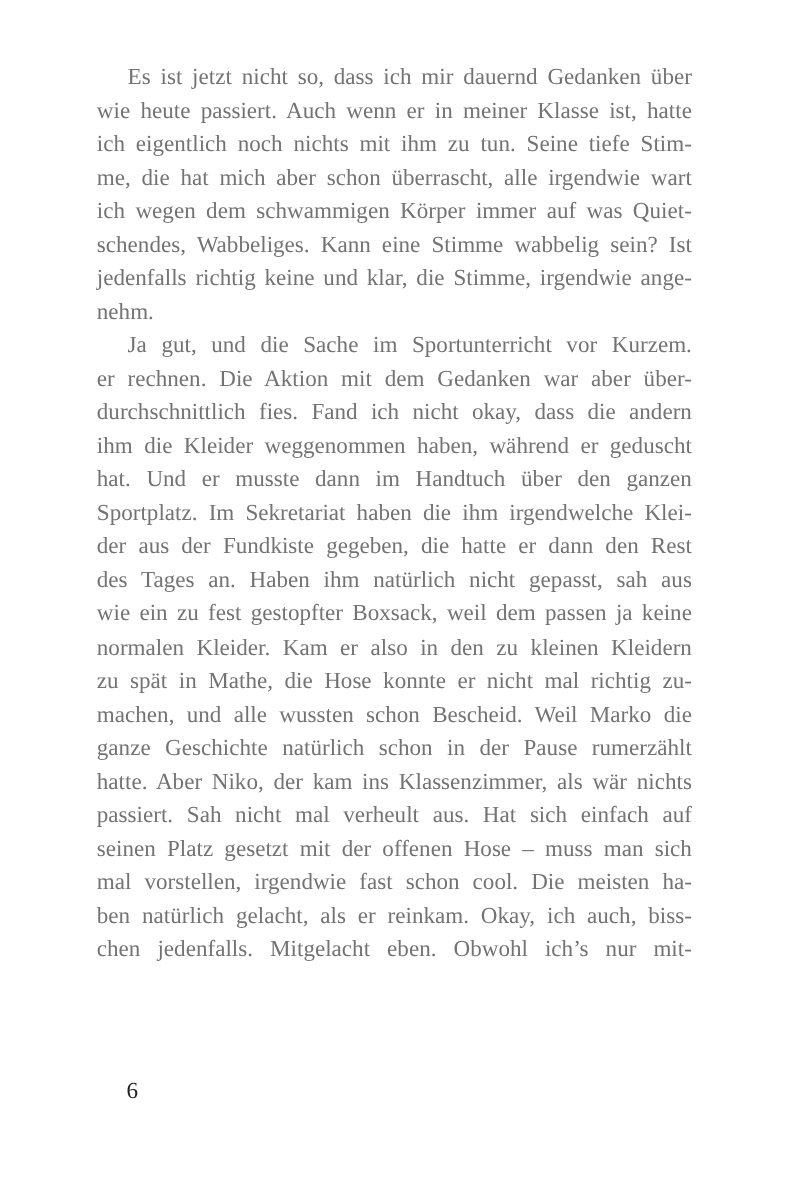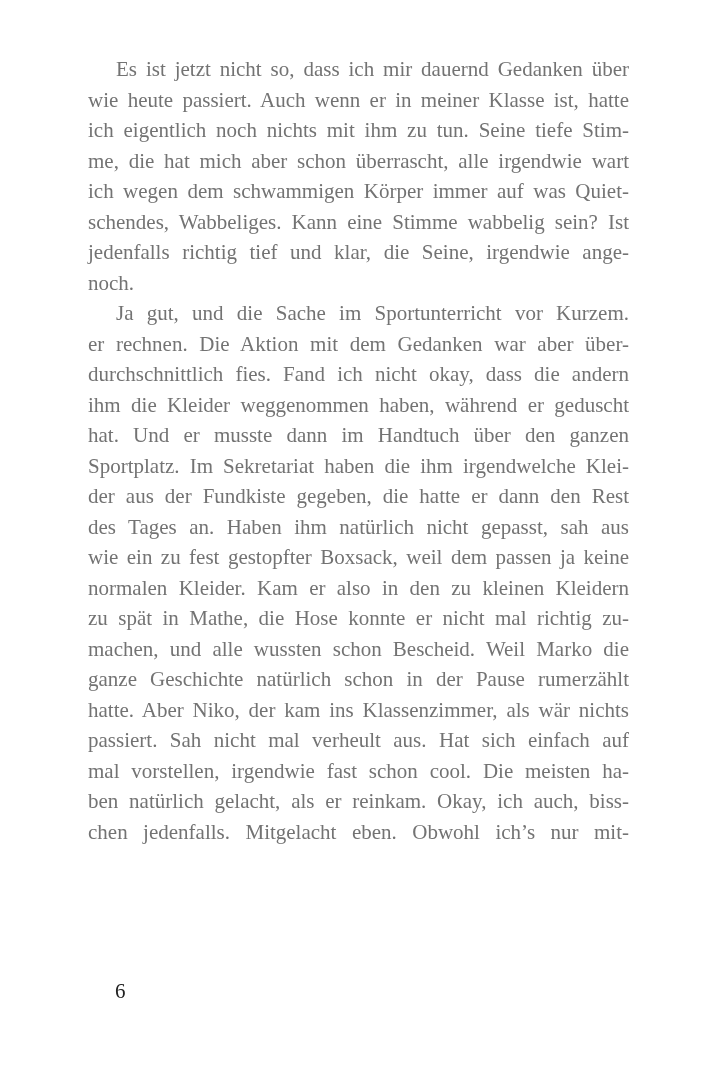--- a/index.html
+++ b/index.html
@@ -54,35 +54,36 @@
 
 <div class="page">
   <div class="text-block">
 
   <div class="line indent">Es ist jetzt nicht so, dass ich mir dauernd Gedanken über</div>
       <div class="line">wie heute passiert. Auch wenn er in meiner Klasse ist, hatte</div>
       <div class="line">ich eigentlich noch nichts mit ihm zu tun. Seine tiefe Stim-</div>
       <div class="line">me, die hat mich aber schon überrascht, alle irgendwie wart</div>
       <div class="line">ich wegen dem schwammigen Körper immer auf was Quiet-</div>
       <div class="line">schendes, Wabbeliges. Kann eine Stimme wabbelig sein? Ist</div>
-      <div class="line">jedenfalls richtig tief und klar, die Seine, irgendwie ange-</div>
-      <div class="line no-justify">noch.</div>
+      <div class="line">jedenfalls richtig keine und klar, die Stimme, irgendwie ange-</div>
+      <div class="line no-justify">nehm.</div>
       <div class="line indent">Ja gut, und die Sache im Sportunterricht vor Kurzem.</div>
       <div class="line">er rechnen. Die Aktion mit dem Gedanken war aber über-</div>
       <div class="line">durchschnittlich fies. Fand ich nicht okay, dass die andern</div>
       <div class="line">ihm die Kleider weggenommen haben, während er geduscht</div>
       <div class="line">hat. Und er musste dann im Handtuch über den ganzen</div>
       <div class="line">Sportplatz. Im Sekretariat haben die ihm irgendwelche Klei-</div>
       <div class="line">der aus der Fundkiste gegeben, die hatte er dann den Rest</div>
       <div class="line">des Tages an. Haben ihm natürlich nicht gepasst, sah aus</div>
       <div class="line">wie ein zu fest gestopfter Boxsack, weil dem passen ja keine</div>
       <div class="line">normalen Kleider. Kam er also in den zu kleinen Kleidern</div>
       <div class="line">zu spät in Mathe, die Hose konnte er nicht mal richtig zu-</div>
       <div class="line">machen, und alle wussten schon Bescheid. Weil Marko die</div>
       <div class="line">ganze Geschichte natürlich schon in der Pause rumerzählt</div>
       <div class="line">hatte. Aber Niko, der kam ins Klassenzimmer, als wär nichts</div>
       <div class="line">passiert. Sah nicht mal verheult aus. Hat sich einfach auf</div>
+      <div class="line">seinen Platz gesetzt mit der offenen Hose – muss man sich</div>
       <div class="line">mal vorstellen, irgendwie fast schon cool. Die meisten ha-</div>
       <div class="line">ben natürlich gelacht, als er reinkam. Okay, ich auch, biss-</div>
       <div class="line">chen jedenfalls. Mitgelacht eben. Obwohl ich’s nur mit-</div>
     </div>
   <div class="page-number">6</div>
 </div>
 
 </body></html>

